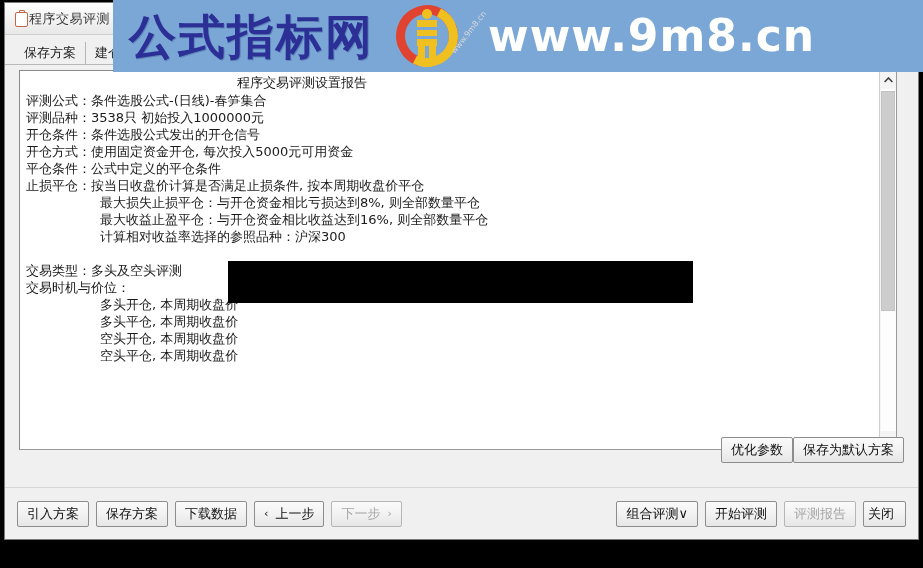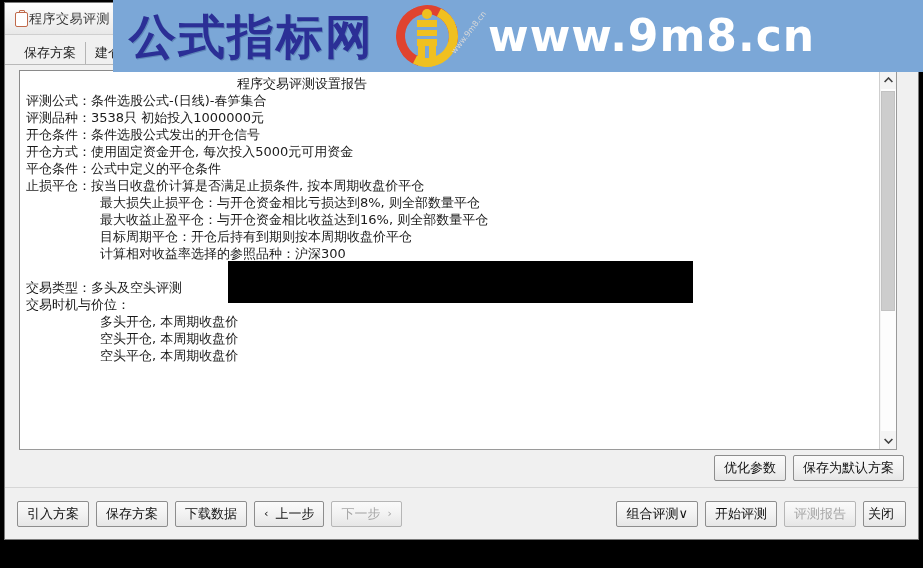--- a/index.html
+++ b/index.html
@@ -104,21 +104,21 @@
   }
 
   .rline {
     font-size: 13px;
     color: #1a1a1a;
     line-height: 17px;
     height: 17px;
     white-space: nowrap;
     font-family: "DejaVu Sans", "Liberation Sans", sans-serif;
   }
-  .rline.center { text-align: center; padding-right: 300px; }
+  .rline.center { text-align: center; padding-right: 300px; font-family: Liberation Mono, monospace; }
   .rline.spacer { height: 17px; }
   .rline.indent { padding-left: 74px; }
 
   
   .vscroll {
     position: absolute;
     right: 0; top: 0;
     width: 17px; height: 378px;
     background: #f4f4f4;
     border-left: 1px solid #cfcfcf;
@@ -142,23 +142,22 @@
     position: absolute;
     left: 1px; top: 20px;
     width: 14px; height: 220px;
     background: #cdcdcd;
     border: 1px solid #c2c2c2;
   }
 
   
   .midrow {
     position: absolute;
-    right: 14px; top: 390px;
-    display: flex;
-    gap: 7px;
+    right: 14px; top: 372px;
+    display: flex;
   }
 
   
   .btn {
     font-size: 13px;
     color: #101010;
     background: linear-gradient(to bottom, #fafafa 0%, #f2f2f2 50%, #e6e6e6 100%);
     border: 1px solid #8d8d8d;
     border-radius: 2px;
     padding: 5px 9px 6px 9px;
@@ -314,26 +313,26 @@
         <div class="report-inner">
           <div class="rline center">程序交易评测设置报告</div>
           <div class="rline">评测公式：条件选股公式-(日线)-春笋集合</div>
           <div class="rline">评测品种：3538只  初始投入1000000元</div>
           <div class="rline">开仓条件：条件选股公式发出的开仓信号</div>
           <div class="rline">开仓方式：使用固定资金开仓, 每次投入5000元可用资金</div>
           <div class="rline">平仓条件：公式中定义的平仓条件</div>
           <div class="rline">止损平仓：按当日收盘价计算是否满足止损条件, 按本周期收盘价平仓</div>
           <div class="rline indent">最大损失止损平仓：与开仓资金相比亏损达到8%, 则全部数量平仓</div>
           <div class="rline indent">最大收益止盈平仓：与开仓资金相比收益达到16%, 则全部数量平仓</div>
-          <div class="rline indent">目标周期平仓：开仓后持有到期则按本周期收盘价平仓</div>
           <div class="rline indent">计算相对收益率选择的参照品种：沪深300</div>
           <div class="rline spacer"></div>
           <div class="rline">交易类型：多头及空头评测</div>
           <div class="rline">交易时机与价位：</div>
           <div class="rline indent">多头开仓, 本周期收盘价</div>
+          <div class="rline indent">多头平仓, 本周期收盘价</div>
           <div class="rline indent">空头开仓, 本周期收盘价</div>
           <div class="rline indent">空头平仓, 本周期收盘价</div>
         </div>
 
         <div class="vscroll">
           <div class="arrow up">
             <svg width="9" height="6" viewBox="0 0 9 6">
                 <path d="M0.6 5 L4.5 1 L8.4 5" stroke="#404040" stroke-width="1.6" fill="none"></path>
               </svg>
           </div>

